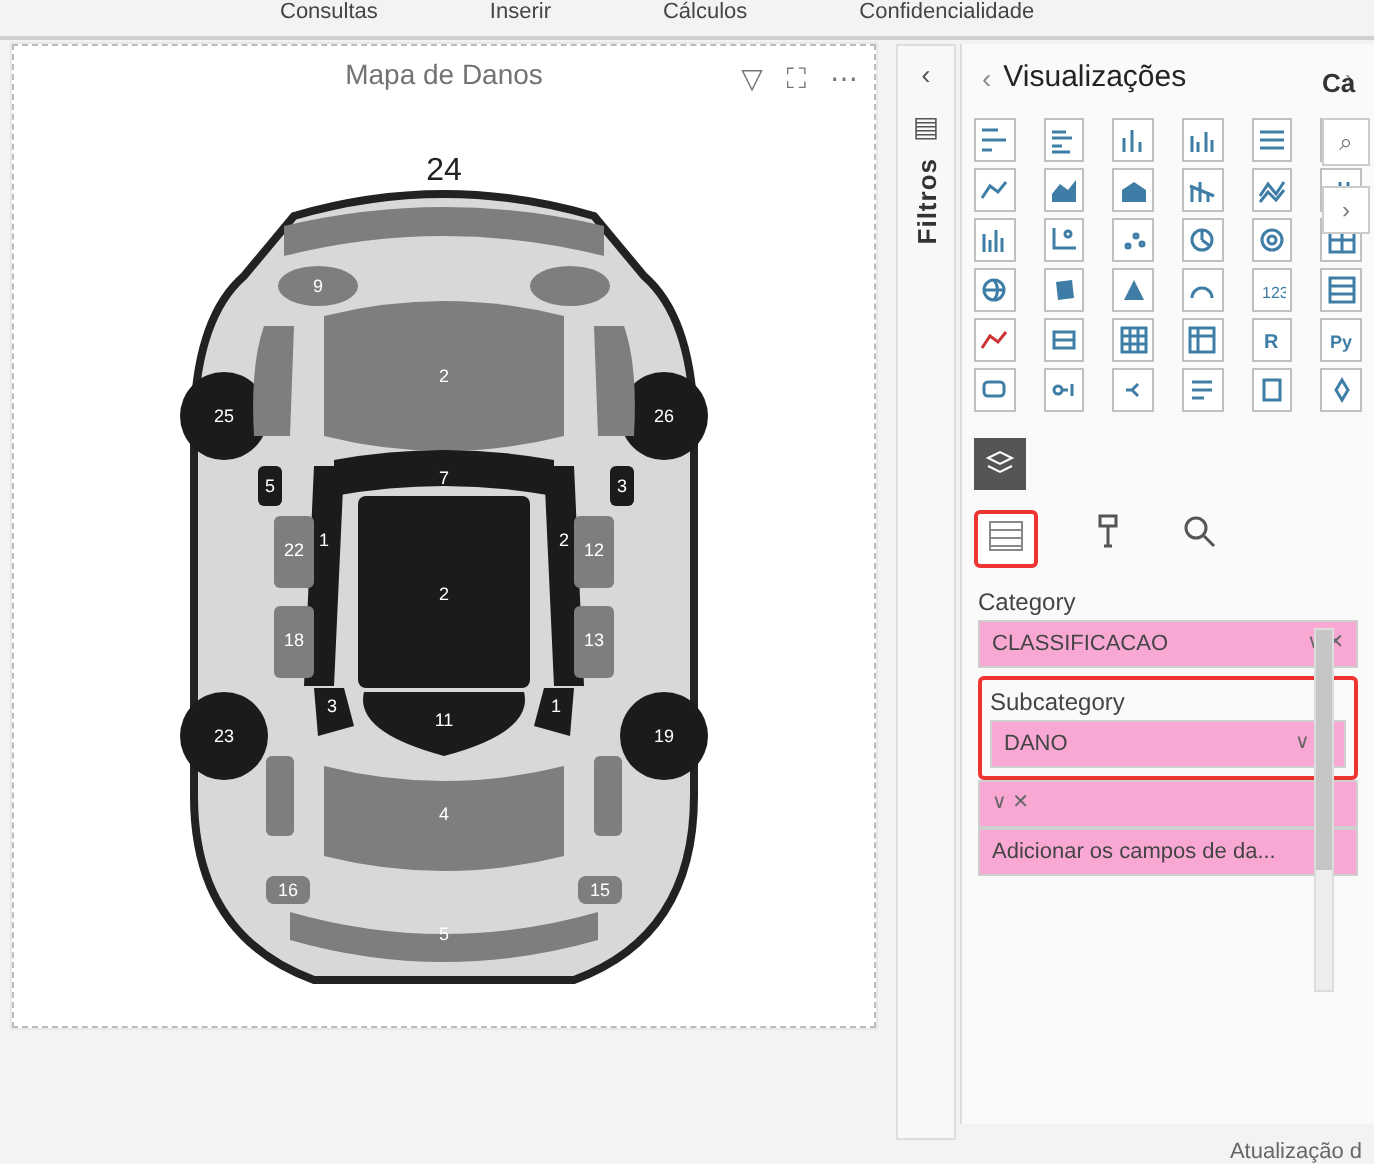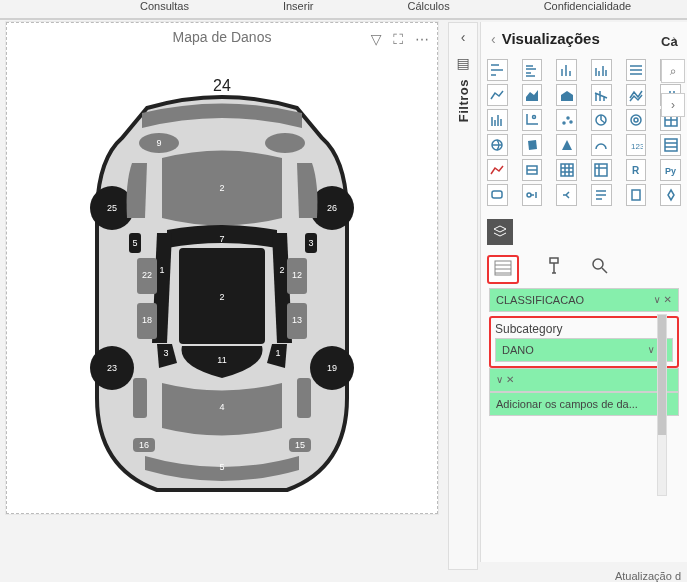--- a/index.html
+++ b/index.html
@@ -1,56 +1,56 @@
 <!DOCTYPE html>
 <html><head>
 <meta charset="utf-8">
 <style>
 html,body{margin:0;padding:0;font-family:"Segoe UI",Tahoma,sans-serif;font-size:12px;color:#232323;background:#f3f3f3}
 .app{width:687px;height:582px;position:relative;background:#f3f3f3;overflow:hidden}
 
-.tabs{height:18px;display:flex;border-bottom:2px solid #d0d0d0;position:relative;padding-left:140px;gap:94px;font-size:11px;color:#444}
+.tabs{height:18px;display:flex;border-bottom:2px solid #d0d0d0;position:relative;padding-left:140px;gap:56px;font-size:11px;color:#444}
 .tabs span{display:inline-block}
 
 .canvas{position:absolute;left:6px;top:22px;width:430px;height:490px;border:1px dashed #bbb;background:#fff;box-shadow:0 0 0 1px #e8e8e8}
 .canvas .title{text-align:center;padding:6px 0;font-size:14px;color:#737373}
 .canvas .headicons{position:absolute;right:8px;top:8px;color:#777;font-size:14px}
 .canvas .headicons span{margin-left:8px;cursor:pointer}
 .canvas .label24{position:absolute;left:50%;top:54px;transform:translateX(-50%);font-size:16px;color:#222}
 
 .car{position:absolute;left:50%;top:65px;transform:translateX(-50%)}
 
 .collap{position:absolute;left:448px;top:22px;width:28px;height:540px;border:1px solid #ddd;background:#f8f8f8;display:flex;flex-direction:column;align-items:center;padding-top:6px;color:#555}
 .collap .chev{font-size:14px;margin-bottom:10px;cursor:pointer}
 .collap .icon{font-size:14px;margin-bottom:8px;cursor:pointer}
 .collap .vert{writing-mode:vertical-rl;transform:rotate(180deg);font-weight:600;font-size:13px;letter-spacing:.5px;color:#333}
 
 .viz{position:absolute;left:480px;top:22px;right:0;height:540px;background:#fafafa;border-left:1px solid #ddd}
 .viz .head{display:flex;align-items:center;padding:8px 4px}
 .viz .head .chev{color:#888;font-size:14px;cursor:pointer;margin:0 6px}
-.viz .head .title{flex:1;font-size:15px;font-weight:700}
+.viz .head .title{flex:1;font-size:15px;font-weight:400}
 .viz .gallery{padding:4px 6px;line-height:0}
 .vgrow{display:flex;gap:14px;margin-bottom:3px}
 .vg{width:20px;height:20px;border:1px solid #c0c0c0;display:flex;align-items:center;justify-content:center;background:#fff;cursor:pointer}
 .vg svg{width:14px;height:14px;stroke:#3e7ea6;stroke-width:1.5;fill:none}
 .vg.fill svg{fill:#3e7ea6;stroke:none}
 .sidecut{position:absolute;right:-10px;top:12px;width:36px}
 .sidecut .s1{font-size:13px;font-weight:600;color:#333}
 .sidecut .sbox{width:22px;height:22px;border:1px solid #ccc;margin:10px 0;display:flex;align-items:center;justify-content:center;color:#777;background:#fff}
 
 .layers{width:26px;height:26px;background:#555;margin:6px 6px 0;display:flex;align-items:center;justify-content:center;cursor:pointer}
 .layers svg{stroke:#fff;fill:none;width:16px;height:16px}
 
 .tabrow{display:flex;gap:24px;padding:10px 6px 2px;position:relative}
 .tabrow .sel{border:2px solid #e33;border-radius:3px;padding:2px 4px;background:#fff}
 .tabrow .ic{width:22px;height:22px;display:flex;align-items:center;justify-content:center;color:#555;cursor:pointer}
 
 .wells{padding:2px 8px 6px;position:relative}
 .lbl{font-size:12px;color:#444;margin:6px 0 2px}
-.well{border:1px solid #cfcfcf;background:#86efac;height:22px;line-height:22px;padding:0 6px;font-size:11px;color:#444;display:flex;align-items:flex-end;justify-content:space-between;cursor:pointer}
+.well{border:1px solid #cfcfcf;background:#f9a8d4;height:22px;line-height:22px;padding:0 6px;font-size:11px;color:#444;display:flex;align-items:flex-end;justify-content:space-between;cursor:pointer}
 .well .r{color:#666;font-size:10px}
 .hi{border:2px solid #e33;border-radius:3px;padding:4px;margin-top:4px}
 
 .scroll{position:absolute;right:20px;top:292px;width:8px;height:180px;background:#eee;border:1px solid #ddd}
 .scroll .thumb{position:absolute;top:0;width:100%;height:120px;background:#c6c6c6}
 
 .foot{position:absolute;bottom:0;right:6px;font-size:11px;color:#666}
 </style>
 </head>
 <body>
@@ -390,20 +390,21 @@
         </div>
   <div class="ic">
           <svg width="18" height="18" viewBox="0 0 18 18" fill="none" stroke="#555" stroke-width="1.5">
             <circle cx="7" cy="7" r="5"></circle>
             <path d="M11 11l5 5"></path>
           </svg>
         </div>
  </div>
 
  <div class="wells">
+  <div class="lbl">Category</div>
   <div class="well">
    <span>CLASSIFICACAO</span>
           <span class="r">∨ ✕</span>
   </div>
   <div class="hi">
    <div class="lbl" style="margin-top:0">Subcategory</div>
    <div class="well">
     <span>DANO</span>
             <span class="r">∨ ✕</span>
    </div>

